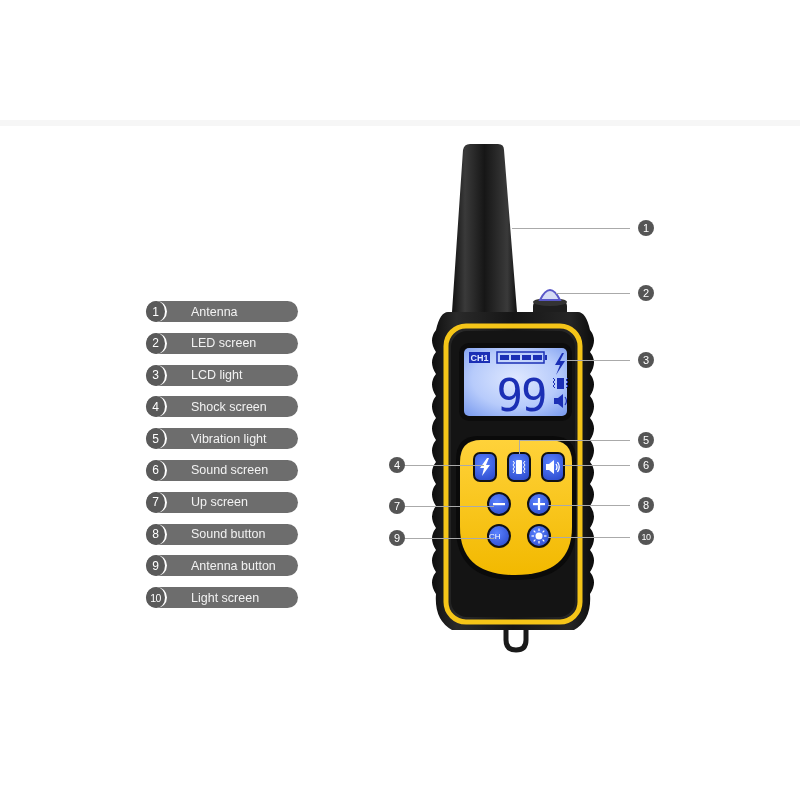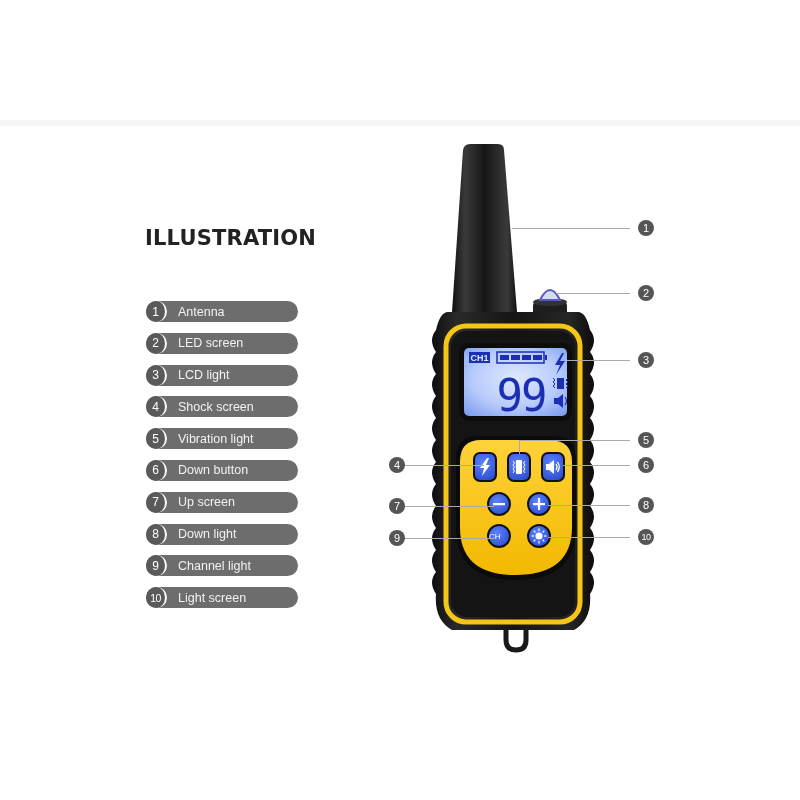--- a/index.html
+++ b/index.html
@@ -12,39 +12,38 @@
            font-weight: bold; font-size: 21px; line-height: 24px; color: #222222; letter-spacing: 0.2px; }
   .title span { display: block; }
 
   .legend { position: absolute; left: 146px; top: 301px; width: 152px; }
   .legend-item { position: relative; height: 21px; margin-bottom: 10.8px; border-radius: 11px;
                  background: #6d6d6d; display: flex; align-items: center; }
   .legend-num { width: 21px; height: 21px; border-radius: 50%; background: #5a5a5a;
                 border-right: 2px solid #ffffff; color: #ffffff; font-size: 12px;
                 display: flex; align-items: center; justify-content: center; flex: 0 0 auto; }
   .legend-num.small { font-size: 10.5px; letter-spacing: -0.5px; }
-  .legend-label { color: #f2f2f2; font-size: 12.5px; margin-left: 11px; white-space: nowrap; }
+  .legend-label { color: #f2f2f2; font-size: 12.5px; margin-left: 24px; white-space: nowrap; }
 
   
   .marker { position: absolute; width: 16px; height: 16px; border-radius: 50%; background: #555555;
             color: #ffffff; font-size: 11px; display: flex; align-items: center; justify-content: center; }
   .marker.small { font-size: 9px; letter-spacing: -0.5px; }
   .line { position: absolute; height: 1px; background: #aaaaaa; }
   .vline { position: absolute; width: 1px; background: #aaaaaa; }
 
   
   .device { position: absolute; left: 0; top: 0; width: 800px; height: 800px; }
 </style>
 </head>
 <body>
 
 <div class="top-band"></div>
 
 <div class="title">
-  <span>ILLUSTRATION</span>
 </div>
 
 <div class="legend">
   <div class="legend-item">
     <span class="legend-num">1</span>
     <span class="legend-label">Antenna</span>
   </div>
   <div class="legend-item">
     <span class="legend-num">2</span>
     <span class="legend-label">LED screen</span>
@@ -56,33 +55,33 @@
   <div class="legend-item">
     <span class="legend-num">4</span>
     <span class="legend-label">Shock screen</span>
   </div>
   <div class="legend-item">
     <span class="legend-num">5</span>
     <span class="legend-label">Vibration light</span>
   </div>
   <div class="legend-item">
     <span class="legend-num">6</span>
-    <span class="legend-label">Down button</span>
+    <span class="legend-label">Sound screen</span>
   </div>
   <div class="legend-item">
     <span class="legend-num">7</span>
     <span class="legend-label">Up screen</span>
   </div>
   <div class="legend-item">
     <span class="legend-num">8</span>
-    <span class="legend-label">Down light</span>
+    <span class="legend-label">Sound button</span>
   </div>
   <div class="legend-item">
     <span class="legend-num">9</span>
-    <span class="legend-label">Channel light</span>
+    <span class="legend-label">Antenna button</span>
   </div>
   <div class="legend-item">
     <span class="legend-num small">10</span>
     <span class="legend-label">Light screen</span>
   </div>
 </div>
 
 <svg class="device" viewBox="0 0 800 800" xmlns="http://www.w3.org/2000/svg">
   <defs>
     <linearGradient id="bodyGrad" x1="0" x2="1" y1="0" y2="0">

